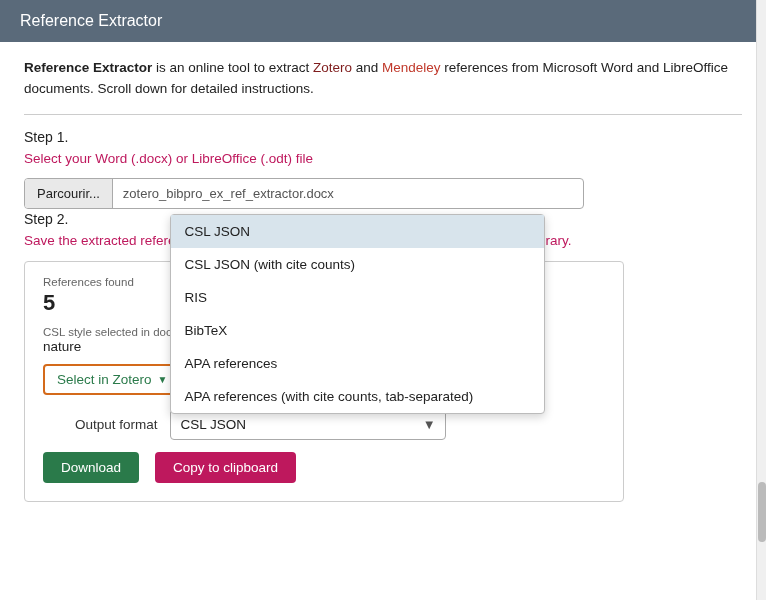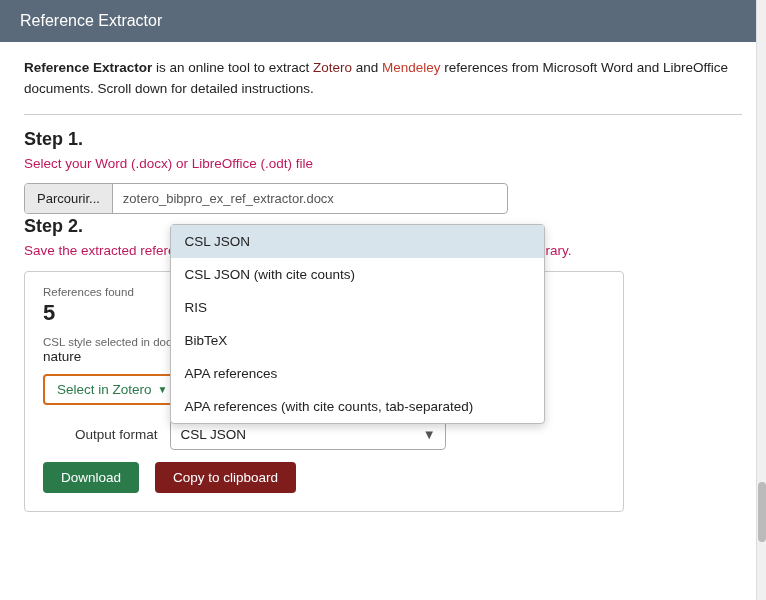--- a/index.html
+++ b/index.html
@@ -33,41 +33,41 @@
       line-height: 1.55;
       margin-bottom: 14px;
       border-bottom: 1px solid #ccc;
       padding-bottom: 14px;
     }
     .intro .bold { font-weight: bold; }
     .intro a { color: #2a7ab5; text-decoration: none; }
 
     
     .step-title {
-      font-size: 18px;
-      font-weight: bold;
+      font-size: 14px;
+      font-weight: normal;
       margin-top: 0;
       margin-bottom: 4px;
       color: #222;
     }
     .step-desc {
       font-size: 13.5px;
       color: #be185d;
       margin-bottom: 10px;
       line-height: 1.45;
     }
 
     
     .file-input-row {
       display: flex;
       align-items: center;
       border: 1px solid #aaa;
       border-radius: 4px;
       overflow: hidden;
-      width: 484px;
+      width: 560px;
       margin-bottom: 2px;
     }
     .file-browse-btn {
       background: #e9e9e9;
       border: none;
       border-right: 1px solid #aaa;
       padding: 7px 12px;
       font-size: 13px;
       cursor: pointer;
       white-space: nowrap;
@@ -206,21 +206,21 @@
     .btn-download {
       background: #2a7a4a;
       color: #fff;
       border: none;
       border-radius: 4px;
       padding: 8px 18px;
       font-size: 13.5px;
       cursor: pointer;
     }
     .btn-clipboard {
-      background: #7f1d1d;
+      background: #be185d;
       color: #fff;
       border: none;
       border-radius: 4px;
       padding: 8px 18px;
       font-size: 13.5px;
       cursor: pointer;
     }
 
     
     .scrollbar-hint {

